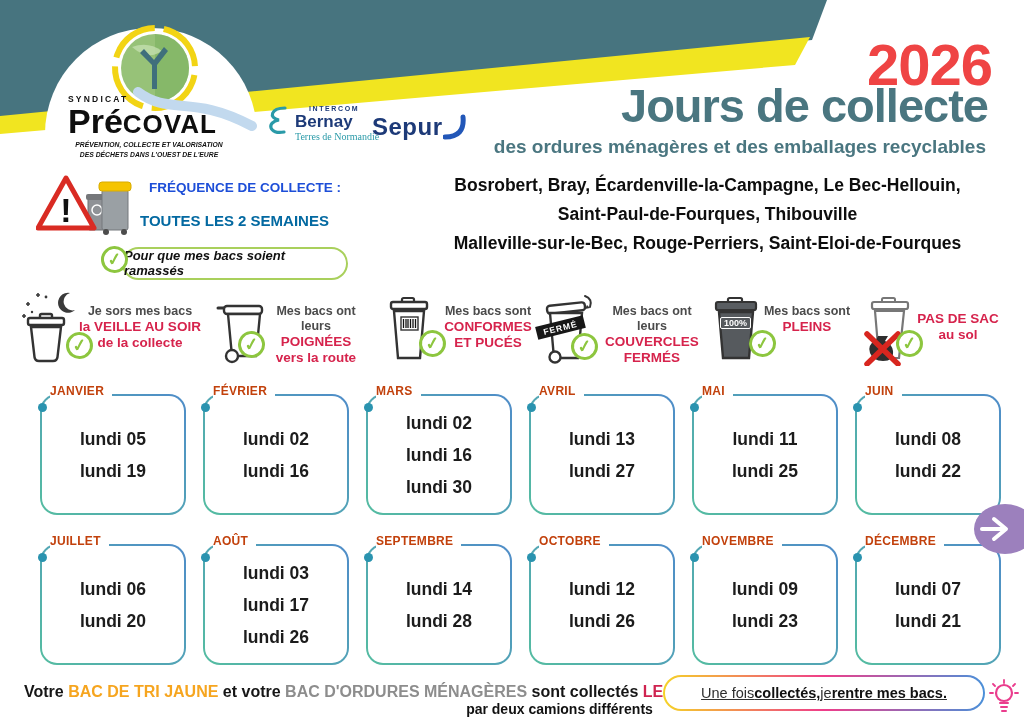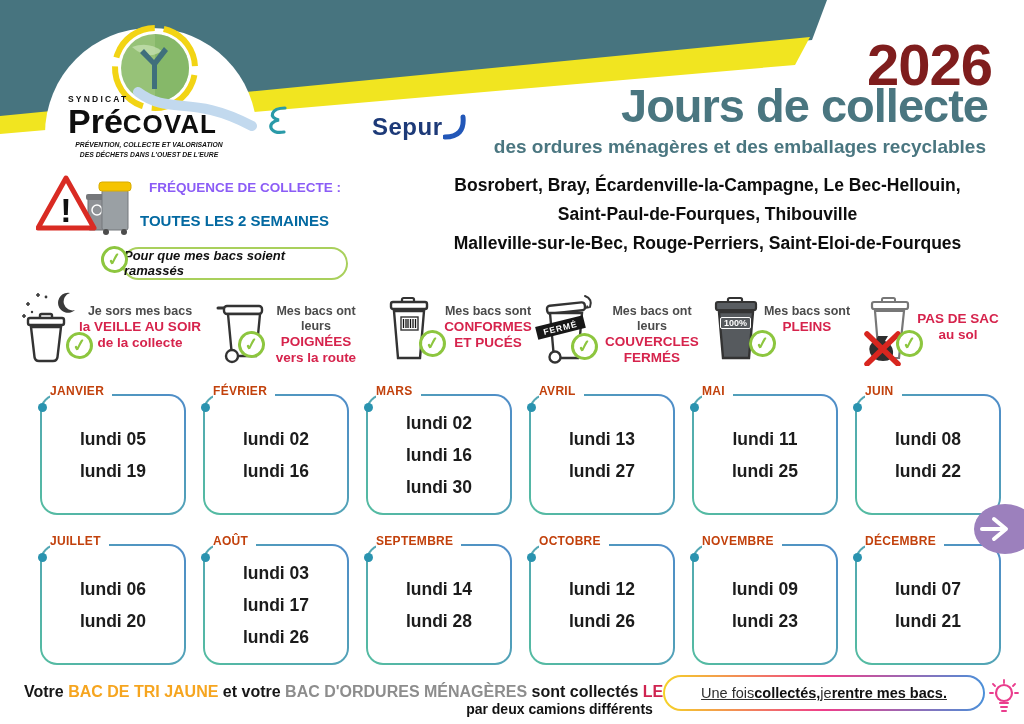--- a/index.html
+++ b/index.html
@@ -25,31 +25,31 @@
   
   .bernay { position:absolute; left:263px; top:105px; z-index:4; display:flex; gap:4px; }
   .bernay-text { line-height:1; }
   .bernay-intercom { font-size:7px; font-weight:800; letter-spacing:1.6px; color:#1d3a78; margin-left:14px; }
   .bernay-name { font-size:17px; font-weight:900; color:#1d3a78; margin-top:1px; }
   .bernay-sub { font-family:"Liberation Serif", serif; font-size:10px; color:#2a9aa8; margin-top:2px; }
   .sepur { position:absolute; left:372px; top:113px; z-index:4; display:flex; align-items:flex-start; }
   .sepur-text { font-size:24px; font-weight:900; color:#1d3a78; letter-spacing:.5px; }
   
   .year { position:absolute; right:32px; top:36px; z-index:4; font-size:58px; font-weight:900;
-    color:#7f1d1d; line-height:1; letter-spacing:-1px; }
+    color:#ef4444; line-height:1; letter-spacing:-1px; }
   .main-title { position:absolute; right:36px; top:82px; z-index:4; font-size:47px; font-weight:900;
     color:#4a7680; line-height:1; letter-spacing:-1px; }
   .subtitle { position:absolute; right:38px; top:136px; z-index:4; font-size:19px; font-weight:700;
     color:#4a7680; }
   
   .communes { position:absolute; left:395px; top:171px; width:625px; text-align:center; z-index:4; }
   .communes div { font-size:17.5px; font-weight:800; color:#0d0d0d; line-height:29px; }
   
   .freq { position:absolute; left:36px; top:172px; display:flex; align-items:center; gap:8px; z-index:4; }
-  .freq-text .l1 { font-size:13.5px; font-weight:800; color:#8b5cf6;padding-left:9px; }
+  .freq-text .l1 { font-size:13.5px; font-weight:800; color:#1d4ed8;padding-left:9px; }
   .freq-text .l2 { font-size:15px; font-weight:800; color:#0369a1; margin-top:17px; }
   
   .chk { position:absolute; width:27px; height:27px; border:3px solid #8dc63f; border-radius:50%;
     background:#fff; color:#8dc63f; font-size:17px; font-weight:900; display:flex;
     align-items:center; justify-content:center; transform:rotate(-8deg); z-index:6; }
   .pill-green { position:absolute; left:122px; top:247px; width:226px; height:33px;
     border:2.5px solid #a9d05c; border-radius:17px; display:flex; align-items:flex-end;
     justify-content:center; z-index:5; background:#fff; }
   .pill-green span { font-size:13px; font-weight:800; font-style:italic; color:#111; }
   
@@ -121,20 +121,25 @@
   <div class="tagline">
     <div>PRÉVENTION, COLLECTE ET VALORISATION</div>
     <div>DES DÉCHETS DANS L'OUEST DE L'EURE</div>
   </div>
 </div>
 
 <div class="bernay">
   <svg width="28" height="36" viewBox="0 0 28 36">
     <path d="M22 3 C8 3 5 13 16 15 C3 17 6 30 21 27" fill="none" stroke="#2a9aa8" stroke-width="3.2" stroke-linecap="round"></path>
   </svg>
+  <div class="bernay-text">
+    <div class="bernay-intercom">INTERCOM</div>
+    <div class="bernay-name">Bernay</div>
+    <div class="bernay-sub">Terres de Normandie</div>
+  </div>
 </div>
 
 <div class="sepur">
   <span class="sepur-text">Sepur</span>
   <svg width="26" height="30" viewBox="0 0 26 30">
     <path d="M2 24 Q 22 24 20 4" fill="none" stroke="#2257b8" stroke-width="5" stroke-linecap="round"></path>
   </svg>
 </div>
 
 <div class="year">2026</div>

